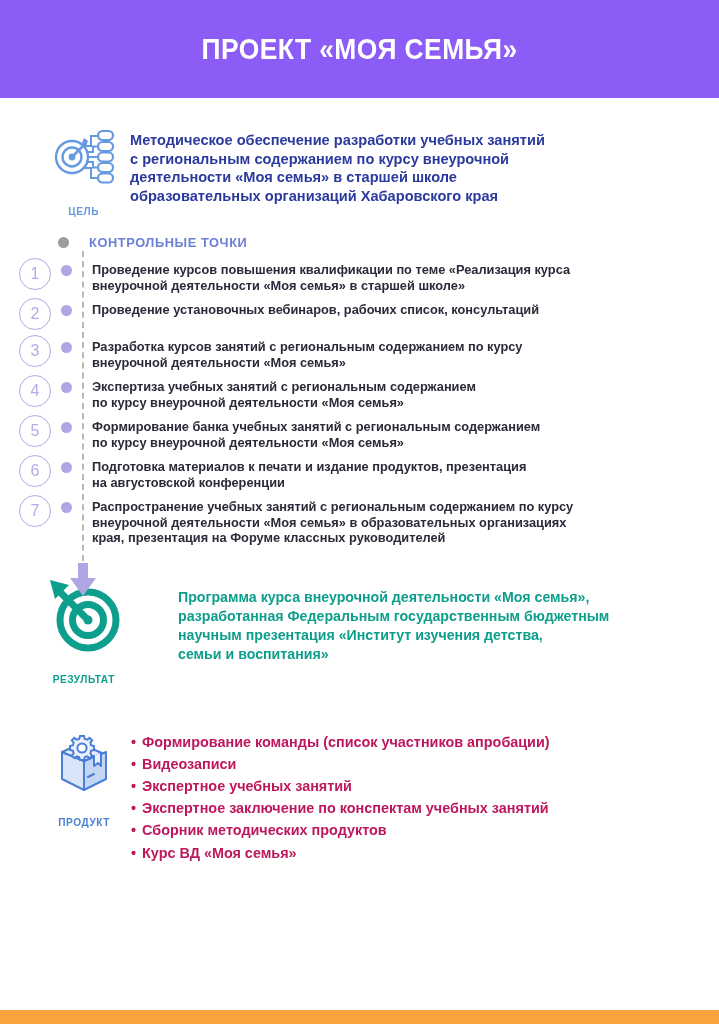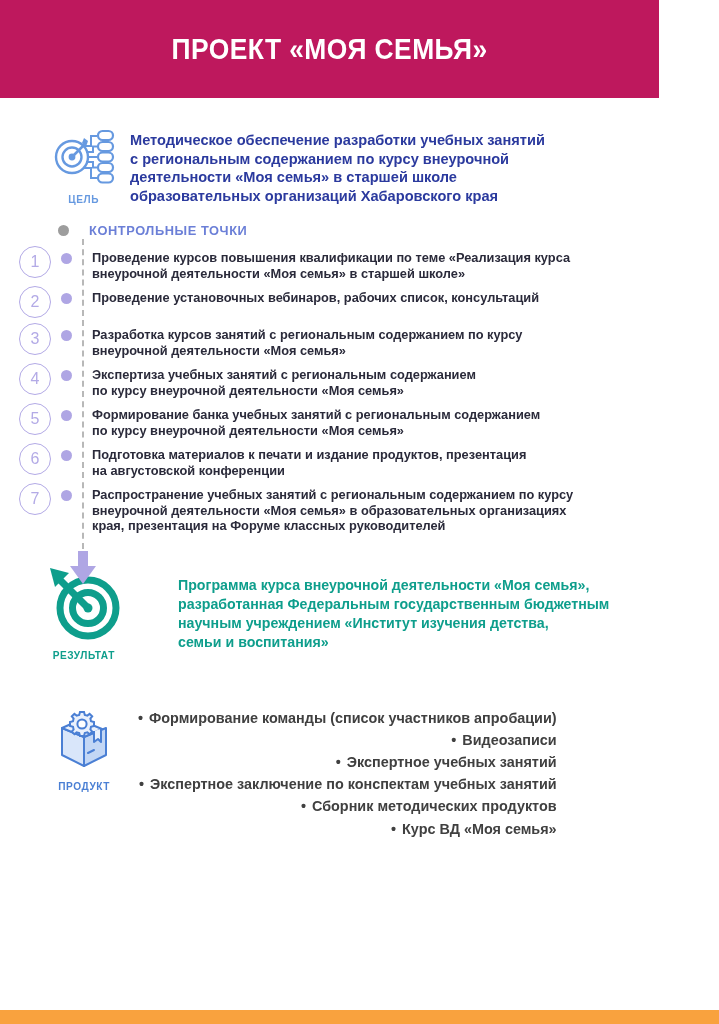--- a/index.html
+++ b/index.html
@@ -10,23 +10,23 @@
   body {
     width: 719px;
     height: 1024px;
     font-family: "Liberation Sans", "DejaVu Sans", sans-serif;
     position: relative;
     overflow: hidden;
   }
 
   
   .header-banner {
-    width: 659px;
+    width: 719px;
     height: 98px;
-    background: #be185d;
+    background: #8b5cf6;
     display: flex;
     align-items: center;
     justify-content: center;
     box-sizing: border-box;
   }
   .header-title {
     color: #ffffff;
     font-size: 30px;
     font-weight: bold;
     letter-spacing: 0.5px;
@@ -42,20 +42,21 @@
     align-items: flex-start;
     box-sizing: border-box;
   }
 
   .icon-col {
     width: 92px;
     min-width: 92px;
     display: flex;
     flex-direction: column;
     align-items: center;
+    gap: 12px;
   }
   .icon-caption {
     font-size: 11px;
     font-weight: bold;
     letter-spacing: 0.6px;
     margin-top: 3px;
     transform: scaleX(0.92);
   }
 
   
@@ -177,27 +178,26 @@
   .result-text div { white-space: nowrap; margin-left: 40px; }
 
   
   .product-section {
     margin-top: 44px;
     padding-left: 38px;
   }
   .product-icon-col { padding-top: 6px; }
   .product-icon-col .icon-caption { color: #4A7FD4; }
   .product-list {
-    color: #404040;
+    color: #be185d;
     font-size: 14.4px;
     font-weight: bold;
     line-height: 22.2px;
-    margin-left: 8px;
+    margin-left: 1px;
     padding-top: 2px;
-    text-align: right;
   }
   .product-list .bullet-row { white-space: nowrap; }
   .product-list .bullet-dot {
     display: inline-block;
     margin-right: 6px;
   }
 
   
   .footer-bar {
     position: absolute;
@@ -350,21 +350,21 @@
         <circle cx="42" cy="44" r="4.5" fill="#0E9E8C"></circle>
         <path d="M42 44 L12 14" stroke="#0E9E8C" stroke-width="7" stroke-linecap="butt"></path>
         <path d="M4 4 L23 9 L9 23 Z" fill="#0E9E8C"></path>
       </svg>
     </span>
     <div class="icon-caption">РЕЗУЛЬТАТ</div>
   </div>
   <div class="result-text">
     <div>Программа курса внеурочной деятельности «Моя семья»,</div>
     <div>разработанная Федеральным государственным бюджетным</div>
-    <div>научным учреждением «Институт изучения детства,</div>
+    <div>научным презентация «Институт изучения детства,</div>
     <div>семьи и воспитания»</div>
   </div>
 </div>
 
 <div class="section product-section">
   <div class="icon-col product-icon-col">
     <span>
       <svg width="60" height="62" viewBox="0 0 60 62" fill="none">
         <path d="M30 26 L52 17 L52 44 L30 55 Z" fill="#C3D7F5" stroke="#4A7FD4" stroke-width="2" stroke-linejoin="round"></path>
         <path d="M30 26 L8 17 L8 44 L30 55 Z" fill="#D9E6FA" stroke="#4A7FD4" stroke-width="2" stroke-linejoin="round"></path>

